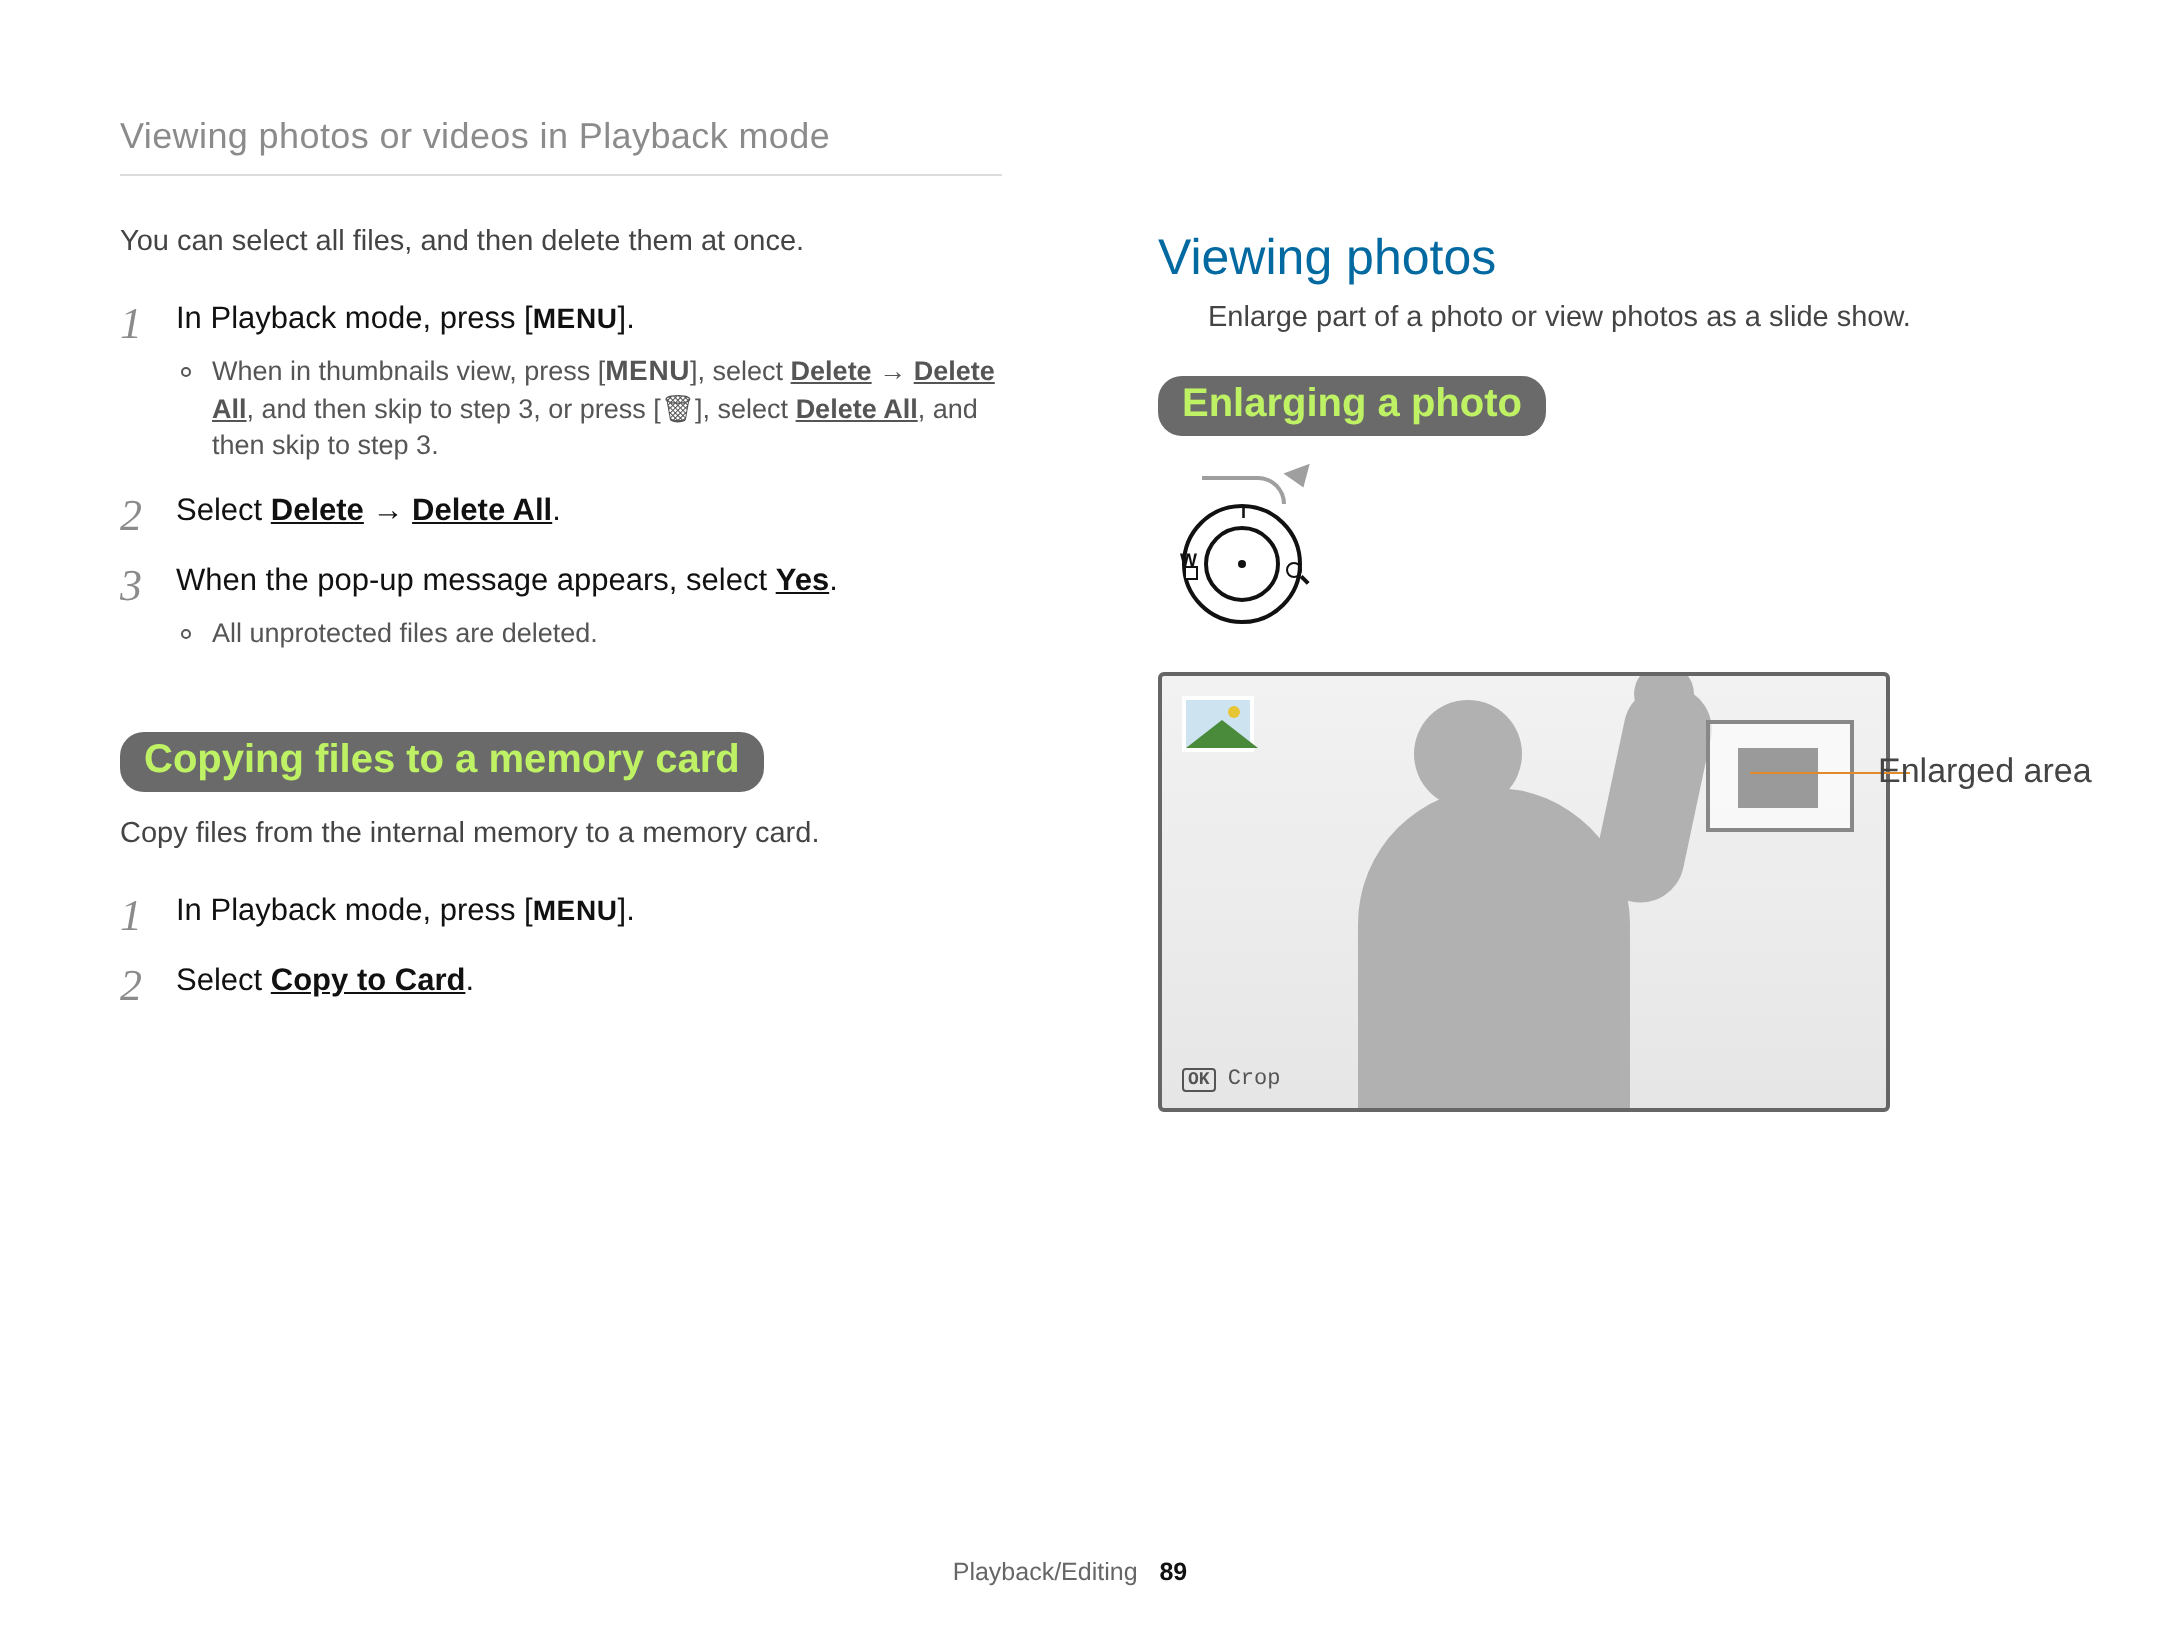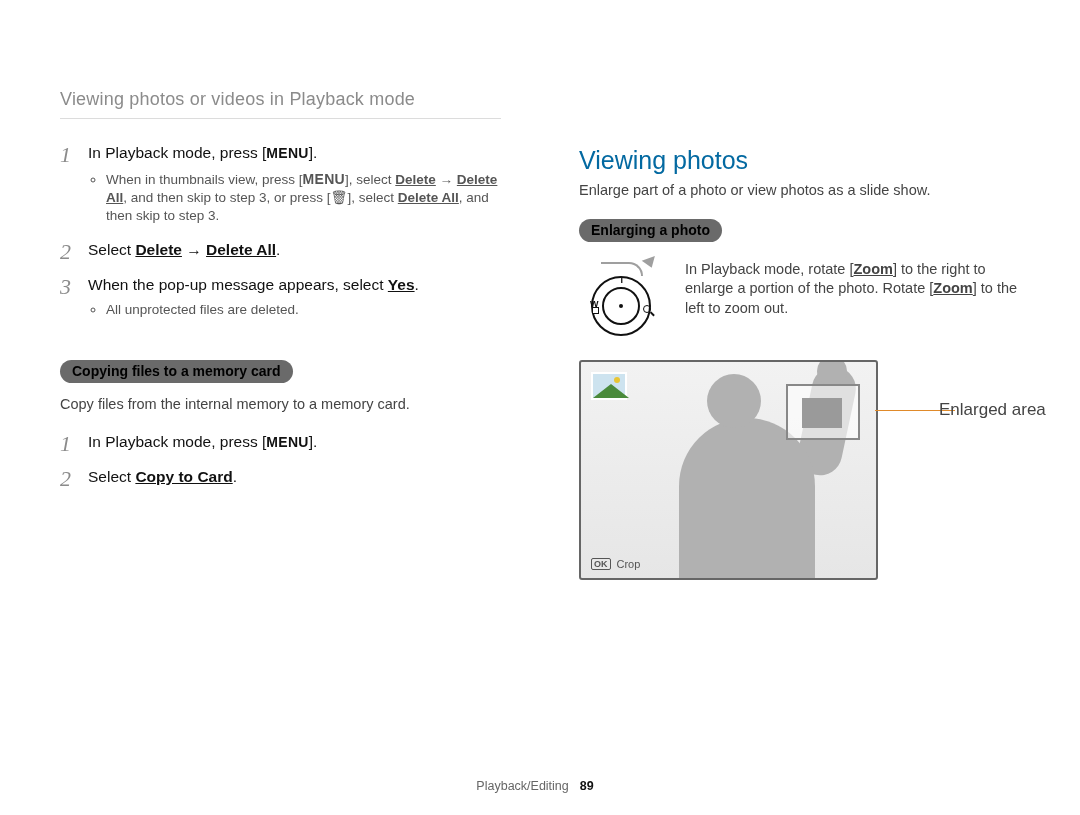--- a/index.html
+++ b/index.html
@@ -6,21 +6,21 @@
   body {
     margin: 0;
     width: 1080px;
     height: 815px;
     font-family: Arial, Helvetica, sans-serif;
     color: #111;
     background: #fff;
     position: relative;
   }
   .page {
-    padding: 89px 60px 0 60px;
+    padding: 58px 60px 0 60px;
     display: flex;
     gap: 78px;
   }
   .col { flex: 1; min-width: 0; }
   .page-header {
     font-size: 18px;
     color: #8b8b8b;
     font-weight: 300;
     margin-bottom: 8px;
     letter-spacing: 0.2px;
@@ -39,24 +39,24 @@
   }
   .section-title {
     font-size: 25px;
     font-weight: 400;
     color: #0369a1;
     margin: 0 0 6px 0;
   }
   .pill {
     display: inline-block;
     background: #6a6a6a;
-    color: #000000;
+    color: #bef264;
     border-radius: 12px;
     padding: 3px 12px 4px 12px;
-    font-size: 14px;
+    font-size: 20px;
     font-weight: 600;
     margin: 8px 0 8px 0;
   }
   ol.steps {
     list-style: none;
     padding: 0;
     margin: 0;
     counter-reset: step;
   }
   ol.steps > li {
@@ -138,26 +138,27 @@
   .dial-glass { position:absolute; top:27px; right:-2px; }
   .dial-glass-circle{ width:8px; height:8px; border:1.5px solid #111; border-radius:50%; display:block;}
   .dial-glass-handle{ position:absolute; width:5px; height:1.5px; background:#111; transform:rotate(45deg); left:7px; top:8px;}
 
   
   .preview {
     width: 330px;
     position: relative;
   }
   .screen {
-    width: 299px; height: 220px;
+    width: 366px; height: 220px;
     border: 2px solid #666;
     border-radius: 3px;
     background: linear-gradient(180deg, #f2f2f2, #e6e6e6);
     position: relative;
     overflow: hidden;
+    font-family: Liberation Mono, monospace;
   }
   .thumb {
     position: absolute; top: 10px; left: 10px;
     width: 36px; height: 28px; border: 2px solid #fff; background: #cde3ef;
   }
   .thumb::before{
     content:""; position:absolute; bottom:0; left:0; width:0; height:0;
     border-left: 18px solid transparent; border-right: 18px solid transparent;
     border-bottom: 14px solid #4a8a3b;
   }
@@ -207,20 +208,21 @@
   .footer .pg{ color:#111; font-weight:600; margin-left:4px;}
 </style>
 </head>
 <body>
 
 <div class="page">
   <div class="col">
     <div class="page-header">Viewing photos or videos in Playback mode</div>
     <div class="hr"></div>
 
+    <p class="body-text">You can select all files, and then delete them at once.</p>
 
     <ol class="steps">
       <li>
         <span>In Playback mode, press [</span><span class="menu-label">MENU</span><span>].</span>
         <ul class="bullets">
           <li>
             <span>When in thumbnails view, press [</span><span class="menu-label">MENU</span><span>], select </span><span class="bold">Delete</span><span> → </span><span class="bold">Delete All</span><span>, and then skip to step 3, or press [</span><span class="trash">🗑</span><span>], select </span><span class="bold">Delete All</span><span>, and then skip to step 3.</span>
           </li>
         </ul>
       </li>
@@ -246,42 +248,39 @@
       <li>
         <span>Select </span><span class="bold">Copy to Card</span><span>.</span>
       </li>
     </ol>
   </div>
 
   <div class="col">
     <div style="height:27px"></div>
     <div style="height:30px"></div>
     <p class="section-title">Viewing photos</p>
-    <p class="body-text" style="margin-bottom:10px;">Enlarge part of a photo or view photos as a slide show.</p>
+    <p class="body-text" style="margin-bottom:10px;margin-left:25px;">Enlarge part of a photo or view photos as a slide show.</p>
     <span class="pill">Enlarging a photo</span>
 
     <div class="enlarge-block">
       <div class="dial-wrap">
         <div class="dial-arc"></div>
         <div class="dial-arrow"></div>
         <div class="dial">
           <span class="dial-lbl dial-lt">T</span>
           <span class="dial-lbl dial-lw">W</span>
           <span class="dial-sq"></span>
           <span class="dial-glass">
               <span class="dial-glass-circle"></span>
               <span class="dial-glass-handle"></span>
             </span>
           <div class="dial-inner"></div>
           <div class="dial-dot"></div>
         </div>
       </div>
-      <p class="body-text" style="margin:0;">
-        <span>In Playback mode, rotate [</span><span class="bold">Zoom</span><span>] to the right to enlarge a portion of the photo. Rotate [</span><span class="bold">Zoom</span><span>] to the left to zoom out.</span>
-      </p>
     </div>
 
     <div class="preview">
       <div class="screen">
         <div class="thumb"></div>
         <div class="silhouette">
           <div class="sil-arm"></div>
           <div class="sil-hand"></div>
           <div class="sil-body"></div>
           <div class="sil-head"></div>

